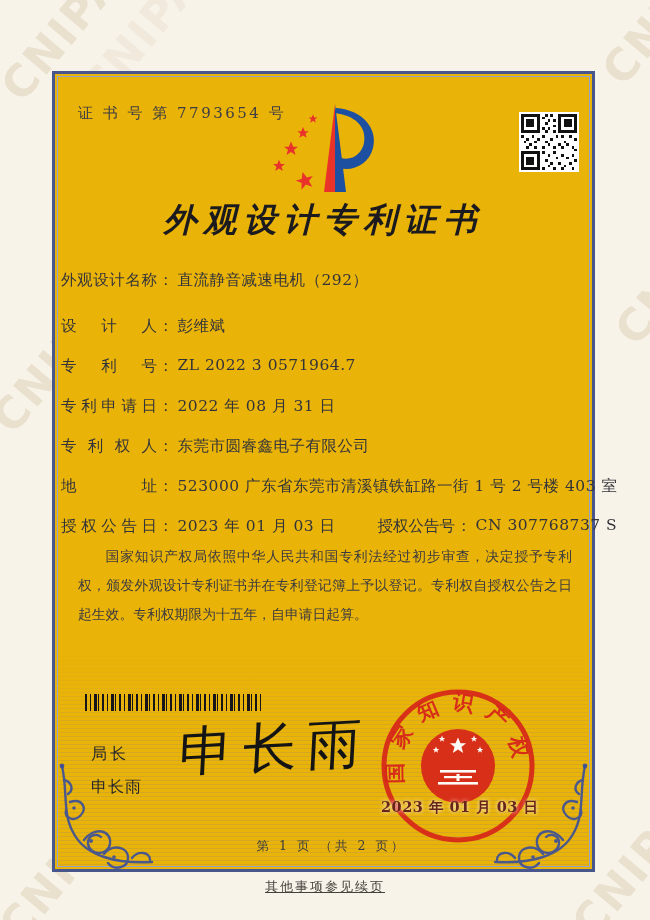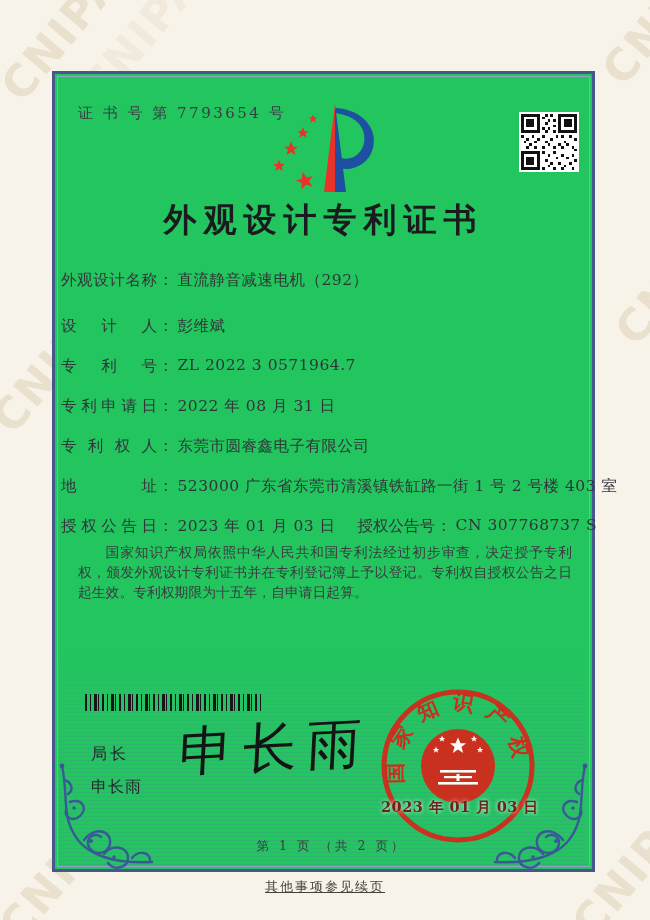--- a/index.html
+++ b/index.html
@@ -15,54 +15,54 @@
     color:rgba(201,182,150,.32); transform:rotate(-50deg); letter-spacing:2px;
     pointer-events:none; white-space:nowrap;
   }
   .wm.inside { color:rgba(214,202,178,.30); }
   .wm1{left:-18px;top:8px;} .wm2{left:583px;top:-8px;} .wm3{left:-27px;top:340px;}
   .wm4{left:596px;top:252px;} .wm5{left:345px;top:295px;} .wm6{left:238px;top:598px;}
   .wm7{left:-20px;top:848px;} .wm8{left:553px;top:845px;} .wm9{left:62px;top:10px;color:rgba(216,206,186,.26);}
   
   .frame {
     position:absolute; left:52px; top:71px; width:543px; height:801px;
-    border:3px solid #47568c; background:#22c55e;
+    border:3px solid #47568c; background:#eab308;
   }
   .frame-inner-line {
     position:absolute; inset:2px; border:1px solid #93a3cc; pointer-events:none;
   }
   .guilloche {
     position:absolute; left:4px; right:4px; bottom:4px; height:215px;
     background:repeating-linear-gradient(0deg, rgba(100,115,180,.17) 0 1px, rgba(100,115,180,0) 1px 4px);
     -webkit-mask-image:linear-gradient(180deg,transparent 0,#000 95px);
     mask-image:linear-gradient(180deg,transparent 0,#000 95px);
     pointer-events:none;
   }
   .cert-line {
     position:absolute; left:23px; top:30px; font-size:15px; letter-spacing:2.5px; color:#3c3c44;
   }
   .logo { position:absolute; left:206px; top:28px; width:122px; height:92px; }
   .qr { position:absolute; left:464px; top:38px; width:60px; height:60px; background:#fff; padding:2px; }
   .title {
     position:absolute; left:0; top:124px; width:100%; text-align:center;
-    font-size:33px; font-weight:700; letter-spacing:7px; color:#1b1b1f;
+    font-size:33px; font-weight:700; letter-spacing:7px; color:#1b1b1f;font-style:italic;
   }
   .fields { position:absolute; left:6px; top:196px; width:496px; font-size:15.5px; color:#33343a; }
   .frow { display:flex; height:21px; margin-bottom:19px; white-space:nowrap; }
   .frow:first-child { margin-bottom:25px; }
   .flabel {
     display:inline-block; width:96px; text-align:justify; text-align-last:justify; flex:0 0 96px;
   }
   .fcolon { margin:0 4px 0 1px; }
   .fvalue { letter-spacing:.5px; }
-  .grant { gap:22px; }
+  .grant { gap:42px; }
   .grant .grp { display:flex; white-space:nowrap; }
   .body-text {
     position:absolute; left:23px; top:468px; width:494px;
-    font-size:13.8px; line-height:20px; color:#3b3b40; text-align:justify;
+    font-size:13.8px; line-height:29px; color:#3b3b40; text-align:justify;
   }
   .body-text p { text-indent:2em; }
   .barcode {
     position:absolute; left:30px; top:620px; width:178px; height:17px;
     background:repeating-linear-gradient(90deg,#16161a 0 2px,transparent 2px 5px,#16161a 5px 6px,transparent 6px 9px,#16161a 9px 12px,transparent 12px 13px,#16161a 13px 14px,transparent 14px 17px);
   }
   .signoff-title {
     position:absolute; left:36px; top:670px; font:16px "DejaVu Sans","Liberation Sans",sans-serif;
     color:#26262a; letter-spacing:3px;text-align:center;
   }

